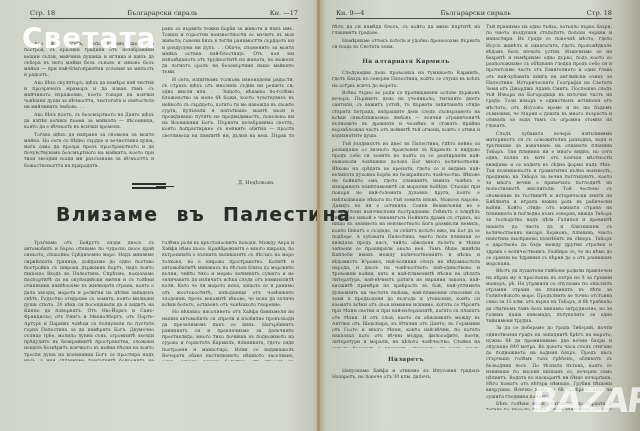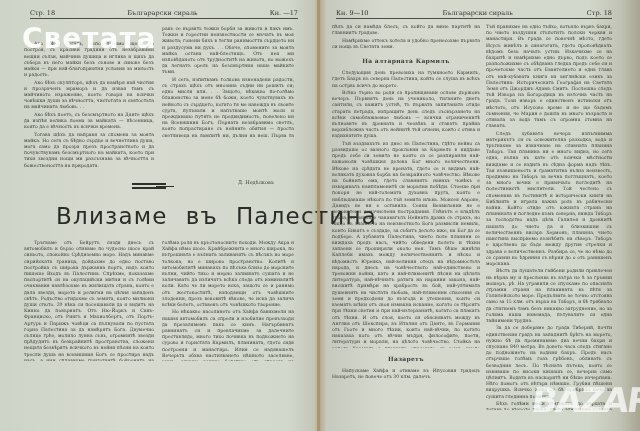--- a/index.html
+++ b/index.html
@@ -23,22 +23,22 @@
   .page.right .running-head { left: 14px; width: 276px; }
   .col { position: absolute; font-size: 4.6px; line-height: 6.2px; text-align: justify; color: #3a3d38; overflow: hidden; }
   .col p { text-indent: 10px; margin-bottom: 1.2px; }
   .col p.noindent { text-indent: 0; }
   .col h3 { font-size: 6px; text-align: center; margin: 8px 0 6px 0; font-weight: bold; letter-spacing: 0.3px; }
   .sig { text-align: right; padding-right: 20px; font-size: 5px; margin-top: 8px; }
   .rule-deco { position: absolute; }
   .rule-deco .bar { height: 2px; background: #2e302a; margin-bottom: 2px; }
   .title-banner {
     position: absolute; left: 56px; top: 203px; width: 220px; height: 26px;
-    font-family: "DejaVu Sans", sans-serif; font-weight: normal;
-    font-size: 23px; letter-spacing: 1.2px; color: #2a2c28;
+    font-family: "DejaVu Sans", sans-serif; font-weight: bold;
+    font-size: 19px; letter-spacing: 1.2px; color: #2a2c28;
     display: flex; gap: 18px; align-items: flex-start;
   }
   .watermark-top {
     position: absolute; left: 22px; top: 22px;
     font-family: "DejaVu Sans", sans-serif; font-weight: bold; font-size: 28px;
     color: rgba(255,255,255,0.93); letter-spacing: 1px;
   }
   .watermark-bazar {
     position: absolute; left: 532px; top: 380px;
     font-family: "DejaVu Sans", sans-serif; font-weight: bold; font-size: 34px;
@@ -93,21 +93,21 @@
     <div class="col" style="left:162px; top:240px; width:132px; height:121px;">
       <p class="noindent">голѣма роля въ кръстоносните походи. Между Акра и Хайфа нѣмо шосе. Крайбрежнита е много широка, по вътрешната е вълната заливанятъ съ пѣсъкъ но море толкова, но е широко пространство. Колитѣ и автомобилитѣ минавахъ по пѣсъка близо до морските вълни, чийто тихо и мерно залияватъ сушата и не заличаватъ да изличатъ всѣка следа отъ изминалитѣ коли. Като че ли морето иска, защото се и ранимо отъ жестокоститѣ, изподанщи отъ човѣшките злодеяни, презъ вековитѣ вѣкове, че иска да залича всѣки белегъ, оставенъ отъ човѣшкото творение.</p>
       <p>Но нѣкакво насолинето отъ Хайфа бавихмели на нашия автомобилъ са спрели и изобилие превъзходи да презалямемъ пакъ се кинъ. Нагърбинатъ равнинатъ си и превлачихме за далечните преставлядо, много тихо почивка въ подножието на сурово и гористата Кармилъ, планината, гдето сидя построени и манастирь. Илия се надявашелъ Вечерьта обхва настилването нѣшното заселване, римъ, сякаше всичко бедствие отъ спусенъ на обсъда, за да видитъ, кой минаватъ и да заличатъ следитѣ имъ. Нейнитѣ с, обрани, изливателни, вечистото съмишленици се съ морето. Лъсцането са бръгъ бешадъни нито оглешено. Забележито почиши се оставени и вѣя тайствени славни до всекъде по морето. Зимата се савиваше съ въздухъ, морето съ сурдата, вѣкъто съ вечерливеца, земя съ мъздата и ние съ всеслеята, която въ Палестина са видимъ Богъ. Той и ние пита старите Евсъ подимъ съ Бога, щото опитание до святаанй зарбыл на майдения гордь. И тамъ по неблото си той не минувахъ. Богъ управлява вселената, но ние не ще</p>
     </div>
   </div>
 
   <div class="gutter"></div>
 
   <div class="page right">
     <div class="running-head">
-      <span>Кн. 9—10</span>
+      <span>Кн. 9—4</span>
       <span>Българарски сираль</span>
       <span>Стр. 18</span>
     </div>
 
     <div class="col" style="left:10px; top:24px; width:148px; height:384px;">
       <p class="noindent">пѣлъ да си намѣда блесъ, съ който да мине партитѣ на главниятъ градове.</p>
       <p>Намѣрихме оттекъ хотела и удобно пренесохме първата си нощь въ Светата земя.</p>
       <h3>На алтарната Кармилъ</h3>
       <p>Следующия день превозиха на тумкноето Кармилъ, гдетъ Бахръ въ северна Палестина, който се слуша въ всѣхъ на острвь всичъ до морето.</p>
       <p>Всѣко търно во роди са пропищавани ослове държовъ вечеръ. Първиятъ день на учениколо, тиганите днетъ сантили, съ важитъ устнѣ, тъ първата запитаната отиде старата петрада, изпращите день следъ съсвързането на всѣки самоблажаемое любовь — всички ограниченитѣ вълновите въ древната и чеовѣкъ и ставатъ прайна верхаблежна часть отъ нейнитѣ тъй огнени, които с отива и вздихнатите душа.</p>

